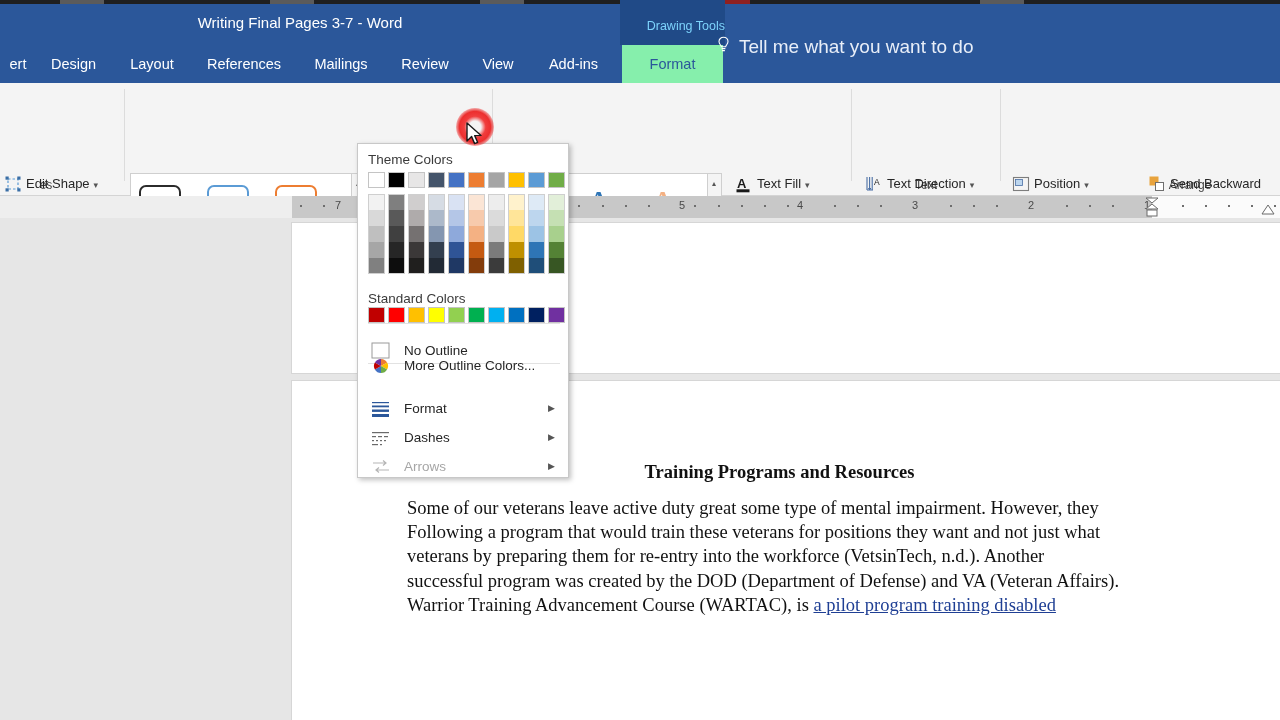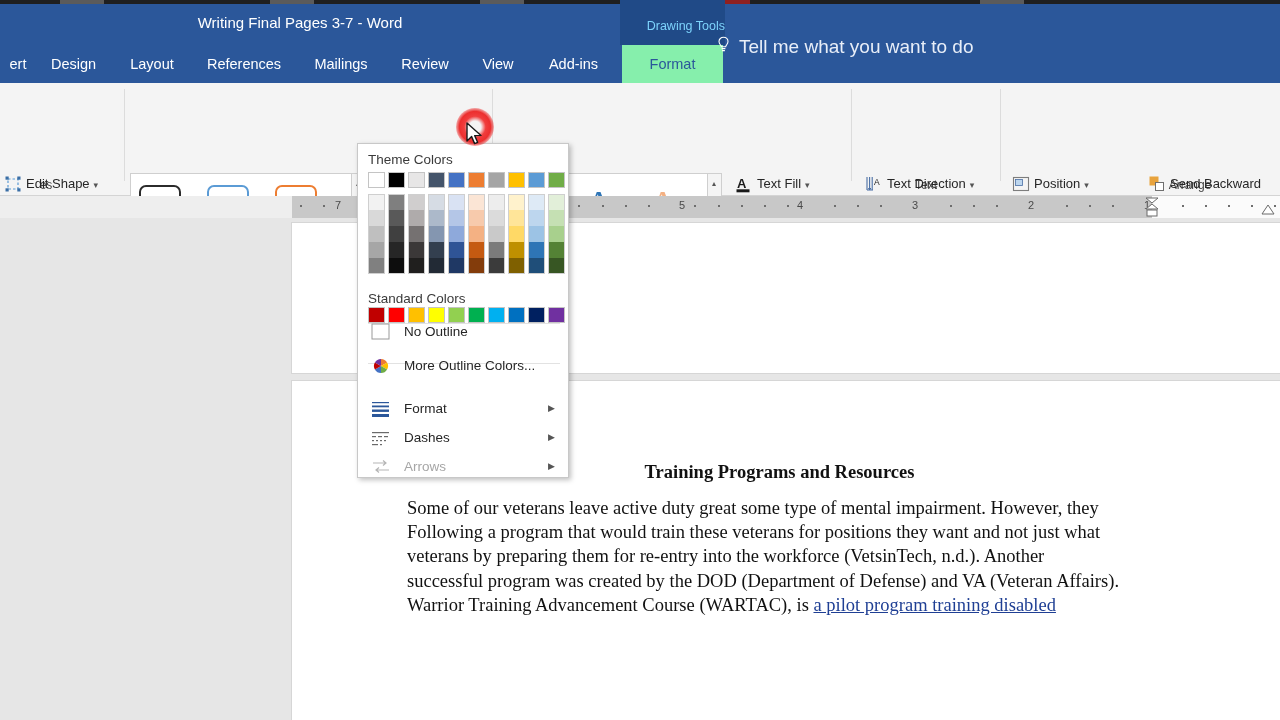--- a/index.html
+++ b/index.html
@@ -578,21 +578,21 @@
       <div class="sw" style="left: 90px; top: 163px; background: rgb(146, 208, 80);"></div>
       <div class="sw" style="left: 110px; top: 163px; background: rgb(0, 176, 80);"></div>
       <div class="sw" style="left: 130px; top: 163px; background: rgb(0, 176, 240);"></div>
       <div class="sw" style="left: 150px; top: 163px; background: rgb(0, 112, 192);"></div>
       <div class="sw" style="left: 170px; top: 163px; background: rgb(0, 32, 96);"></div>
       <div class="sw" style="left: 190px; top: 163px; background: rgb(112, 48, 160);"></div>
     </div>
 
   <div class="menu-sep" style="top:179px;"></div>
 
-  <div class="menu-item" style="top:173px;">
+  <div class="menu-item" style="top:192px;">
     <span class="mi-icon"><svg width="20" height="18">
           <rect x="1" y="1" width="17" height="15" fill="#ffffff" stroke="#9a9a9a" stroke-width="1"></rect>
         </svg></span>
     <span>No Outline</span>
   </div>
   <div class="menu-sep" style="top:219px;"></div>
   <div class="menu-item" style="top:207px;">
     <span class="mi-icon">
       <svg width="20" height="18" viewBox="0 0 20 18">
           <g transform="translate(10,9)">

